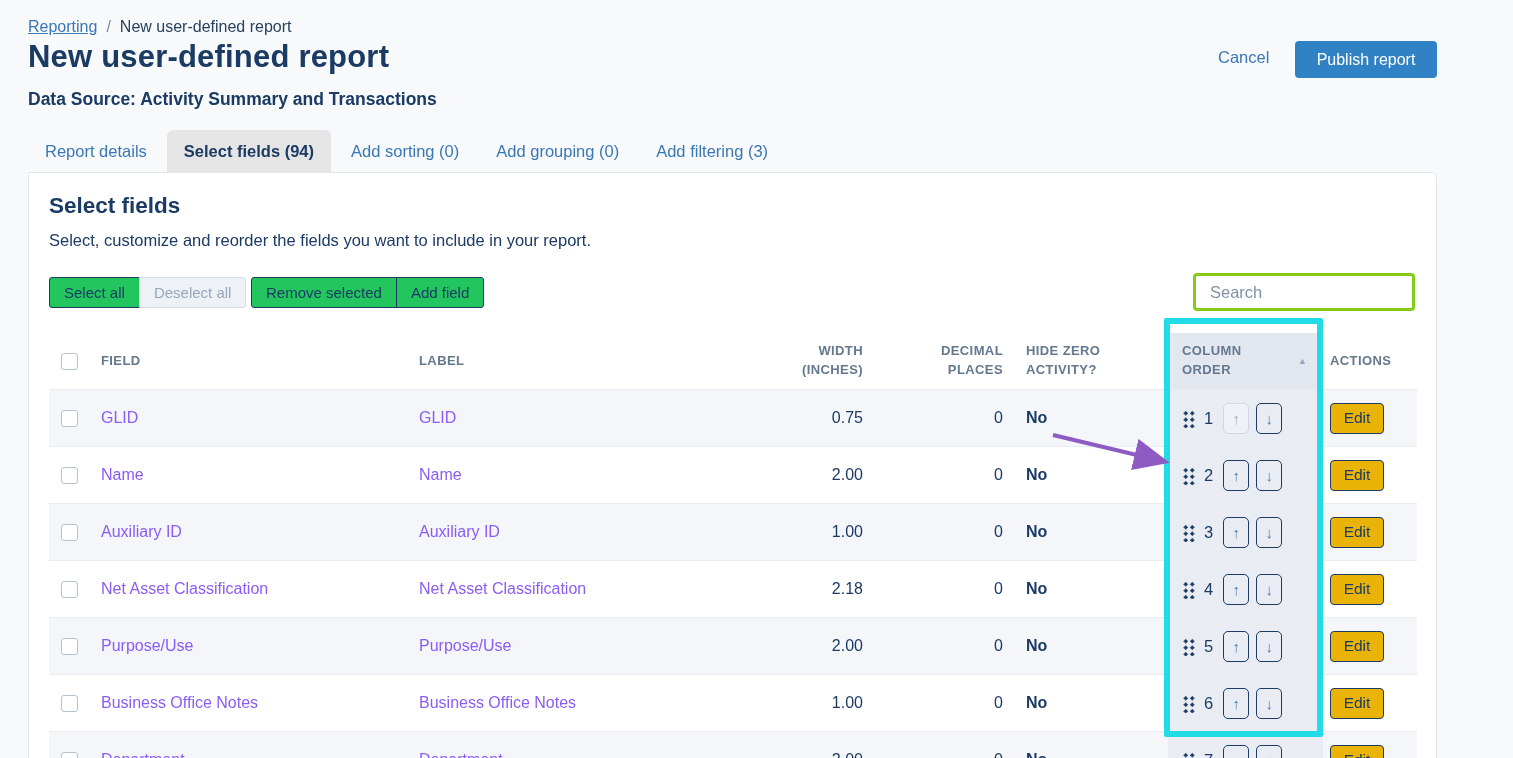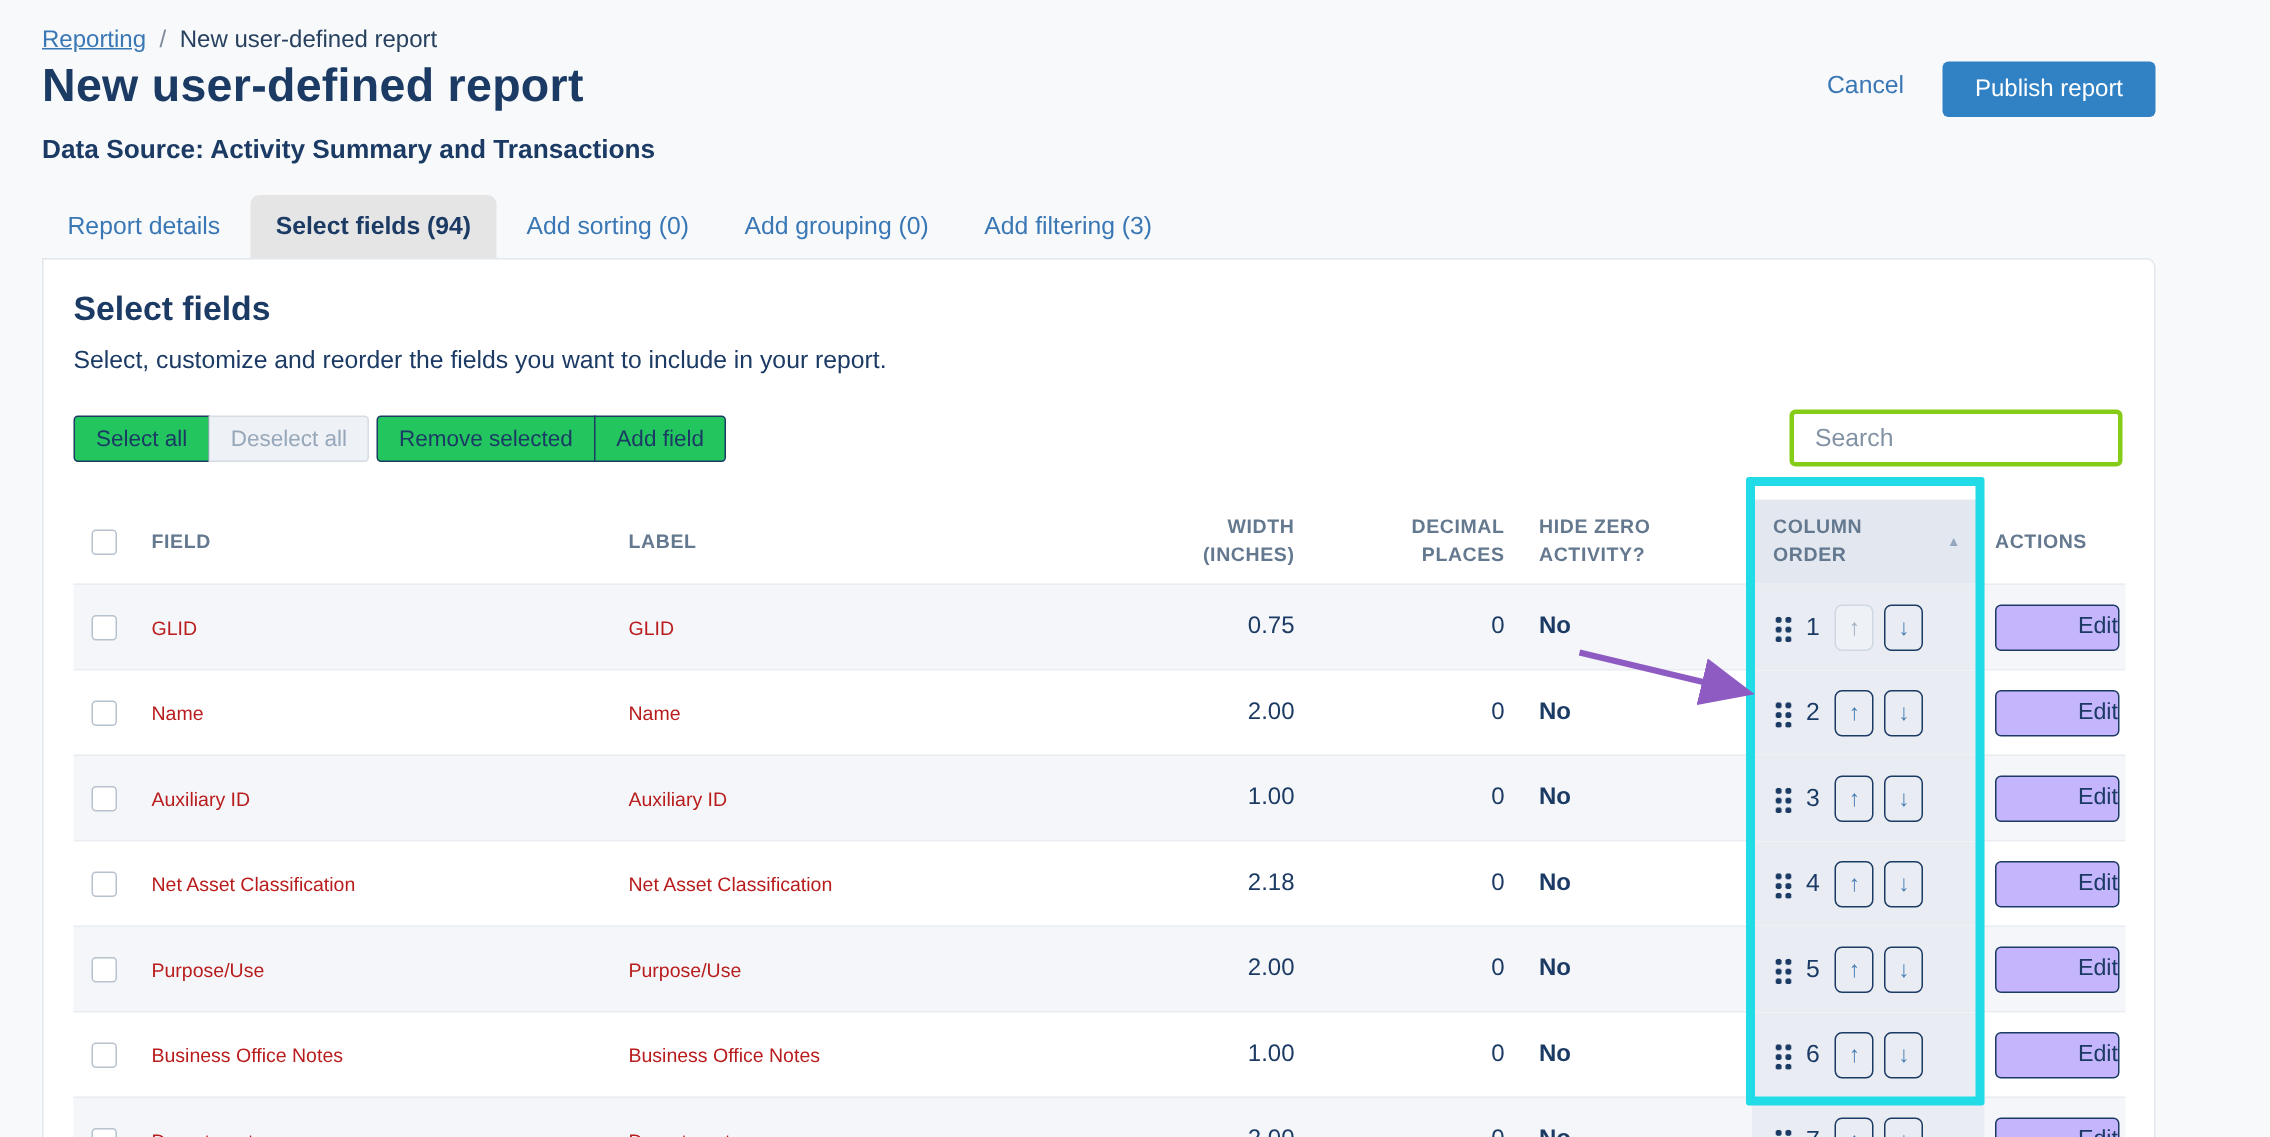--- a/index.html
+++ b/index.html
@@ -63,38 +63,38 @@
   .c-act  { width:94px;  padding-left:7px; }
 
   .thead .hlabel { font-size:13px; font-weight:700; color:#64798f; letter-spacing:.4px; line-height:1.45; }
   .thead .c-width .hlabel, .thead .c-dec .hlabel { display:inline-block; max-width:78px; }
   .thead .c-hz .hlabel { display:inline-block; max-width:90px; }
   .thead .c-ord { background:#e3e8f0; justify-content:space-between; padding-right:16px; }
   .thead .c-ord .hlabel { max-width:80px; }
   .sort-caret { font-size:9px; color:#93a6bd; }
 
   .trow .c-ord { background:#e9edf3; }
-  .cell-text { font-size:13px; color:#b91c1c; }
+  .cell-text { font-size:16px; color:#8b5cf6; }
   .num-text  { font-size:16px; color:#1b3a64; }
   .bold-text { font-size:16px; font-weight:700; color:#1b3a64; }
 
   .checkbox { width:17px; height:17px; border:1.5px solid #b7c2cf; border-radius:3px;
     background:#fff; margin-left:12px; cursor:pointer; }
 
   .drag-dots { width:13px; height:19px; flex:0 0 auto; cursor:grab;
     background-image:radial-gradient(circle, #1b3a64 1.9px, transparent 2px);
     background-size:6.5px 6.5px; background-position:0.5px 1px; }
   .ord-num { font-size:16.5px; margin:0 10px 0 9px; }
   .mv-btn { width:26px; height:31px; border:1.5px solid #1b3a64; border-radius:5px;
     background:transparent; color:#4a7fb5; font-size:15px; font-family:inherit;
     cursor:pointer; margin-right:7px; line-height:1; }
   .mv-btn.disabled { border-color:#cfd8e2; color:#9fb0c2; background:#eef1f5; cursor:default; }
 
-  .edit-btn { width:83px; height:31px; background:#c4b5fd; border:1px solid #1b3a64; border-radius:4px;
-    color:#1b3a64; font-size:15.5px; font-family:inherit; cursor:pointer;text-align:right; }
+  .edit-btn { width:54px; height:31px; background:#eab308; border:1px solid #1b3a64; border-radius:4px;
+    color:#1b3a64; font-size:15.5px; font-family:inherit; cursor:pointer; }
 
   
   .cyan-box { position:absolute; left:1164px; top:318px; width:159px; height:419px;
     border:6px solid #21dce6; border-radius:2px; pointer-events:none; z-index:6; }
   .arrow-svg { position:absolute; left:1040px; top:420px; pointer-events:none; z-index:7; }
 </style>
 </head>
 <body>
 
 <div class="screen">

